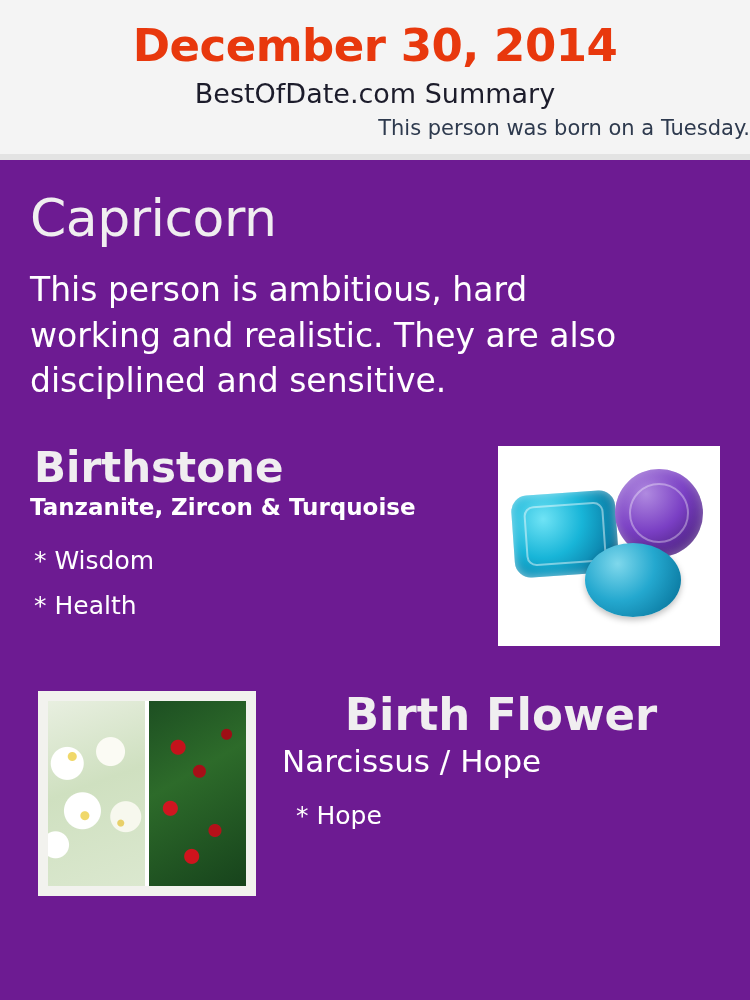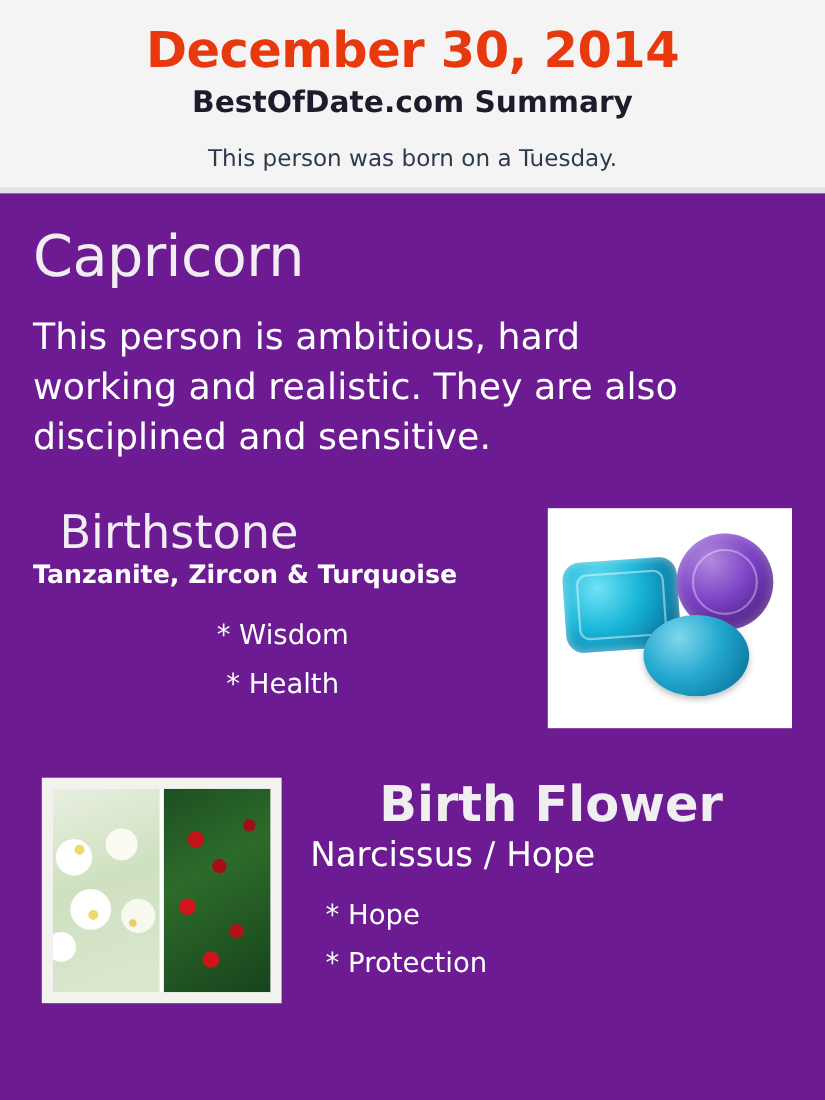--- a/index.html
+++ b/index.html
@@ -10,48 +10,48 @@
     width: 750px;
     height: 1000px;
     font-family: "DejaVu Sans", sans-serif;
     background: #ffffff;
     overflow: hidden;
   }
   .page {
     width: 750px;
     height: 1000px;
     position: relative;
-    background: #be185d;
+    background: #fdba74;
   }
 
   
   .header {
     background: #f4f4f4;
     padding: 22px 0 14px 0;
     text-align: center;
   }
   .header-date {
     color: #e8380d;
     font-size: 45px;
     font-weight: bold;
     line-height: 1.05;
     letter-spacing: -0.5px;
   }
   .header-sub {
     color: #1c1c2b;
     font-size: 27px;
     margin-top: 10px;
     line-height: 1.1;
-    font-weight: bold;
   }
   .header-note {
     color: #2e3a4e;
     font-size: 21px;
-    margin-top: 24px;
+    margin-top: 8px;
     line-height: 1.1;
+    text-align: right;
   }
   .header-rule {
     height: 6px;
     background: #e3e3e3;
   }
 
   
   .body {
     background: #6b1f8f;
     background: #6a1b9a;
@@ -81,35 +81,34 @@
     margin-top: 42px;
     position: relative;
     min-height: 215px;
   }
   .stone-text {
     width: 450px;
   }
   .stone-title {
     color: #f0eef0;
     font-size: 42px;
-    font-weight: normal;
+    font-weight: bold;
     line-height: 1.05;
-    margin-left: 24px;
+    margin-left: 4px;
   }
   .stone-sub {
     color: #ffffff;
     font-size: 23px;
     margin-top: 4px;
     margin-left: 0;
     line-height: 1.2;
     font-weight: bold;
   }
   .bullets {
     margin-top: 16px;
-    text-align: center;
   }
   .bullet {
     color: #ffffff;
     font-size: 25px;
     line-height: 1.8;
     margin-left: 4px;
   }
   .stone-photo {
     position: absolute;
     right: -0px;
@@ -314,19 +313,18 @@
           <div class="flower-left"></div>
           <div class="flower-divider"></div>
           <div class="flower-right"></div>
         </div>
       </div>
       <div class="flower-text">
         <div class="flower-title">Birth Flower</div>
         <div class="flower-sub">Narcissus / Hope</div>
         <div class="flower-bullets">
           <div class="bullet">* Hope</div>
-          <div class="bullet">* Protection</div>
         </div>
       </div>
     </div>
 
   </div>
 </div>
 
 </body></html>

